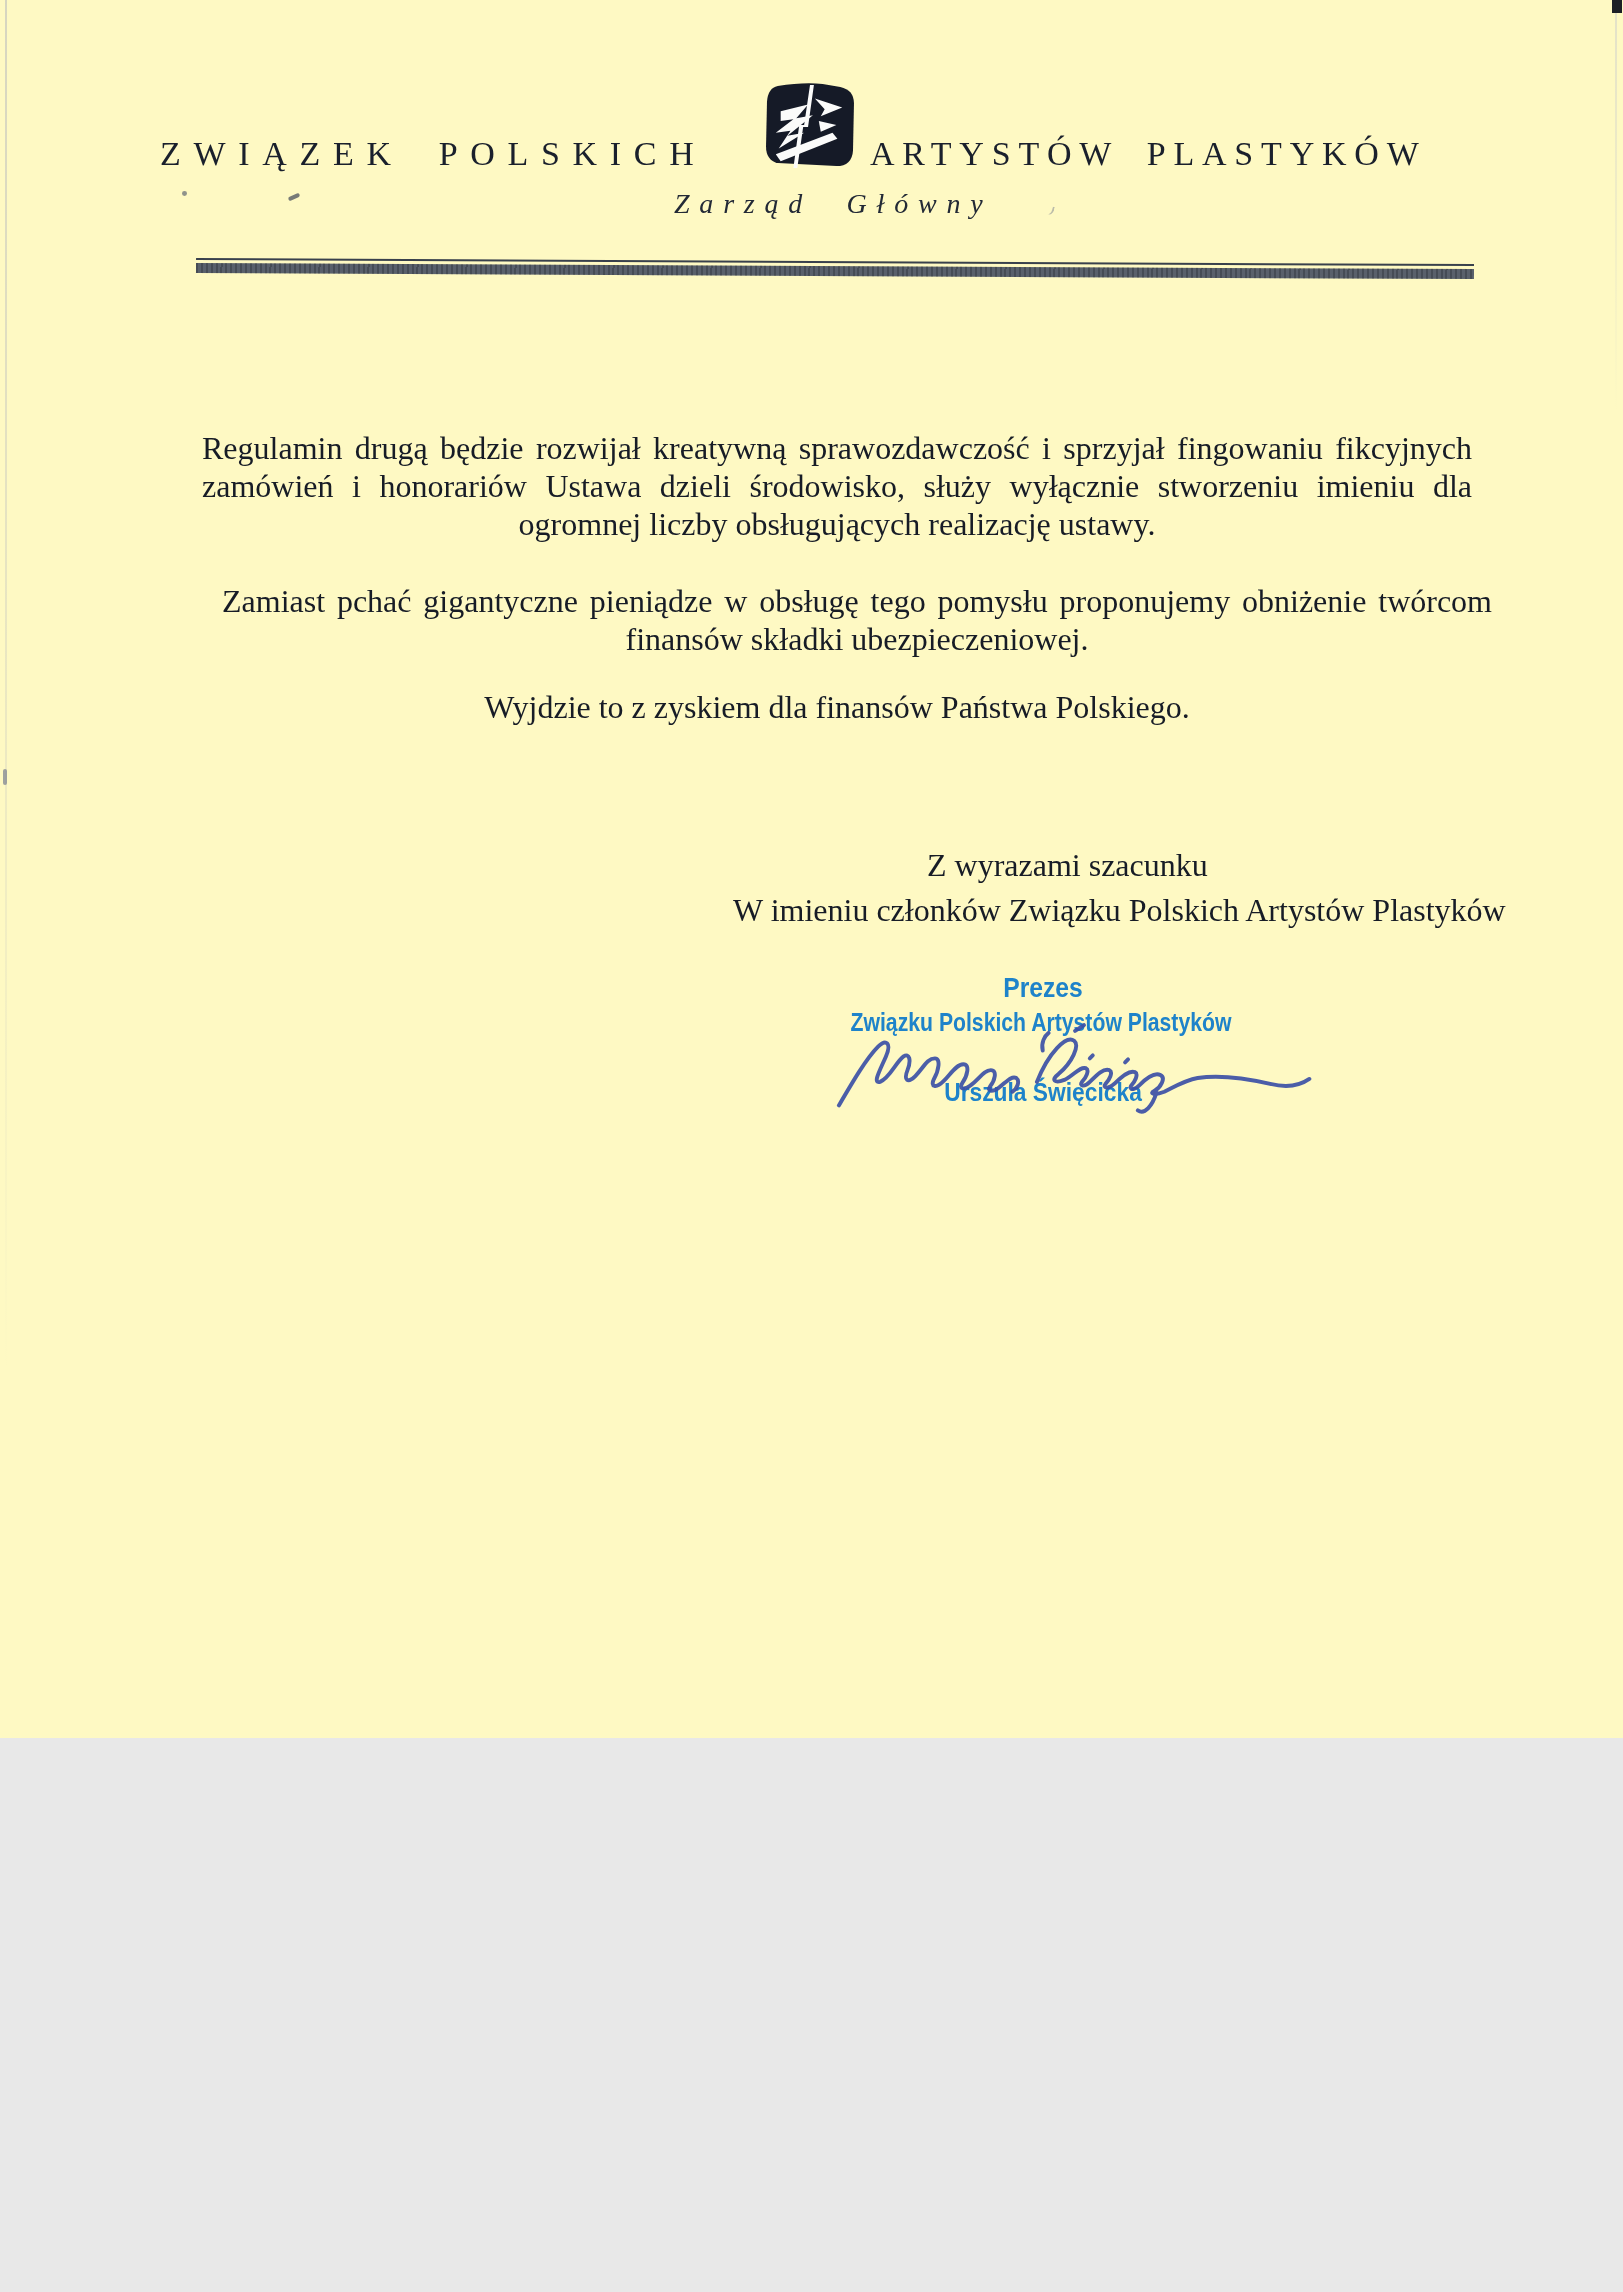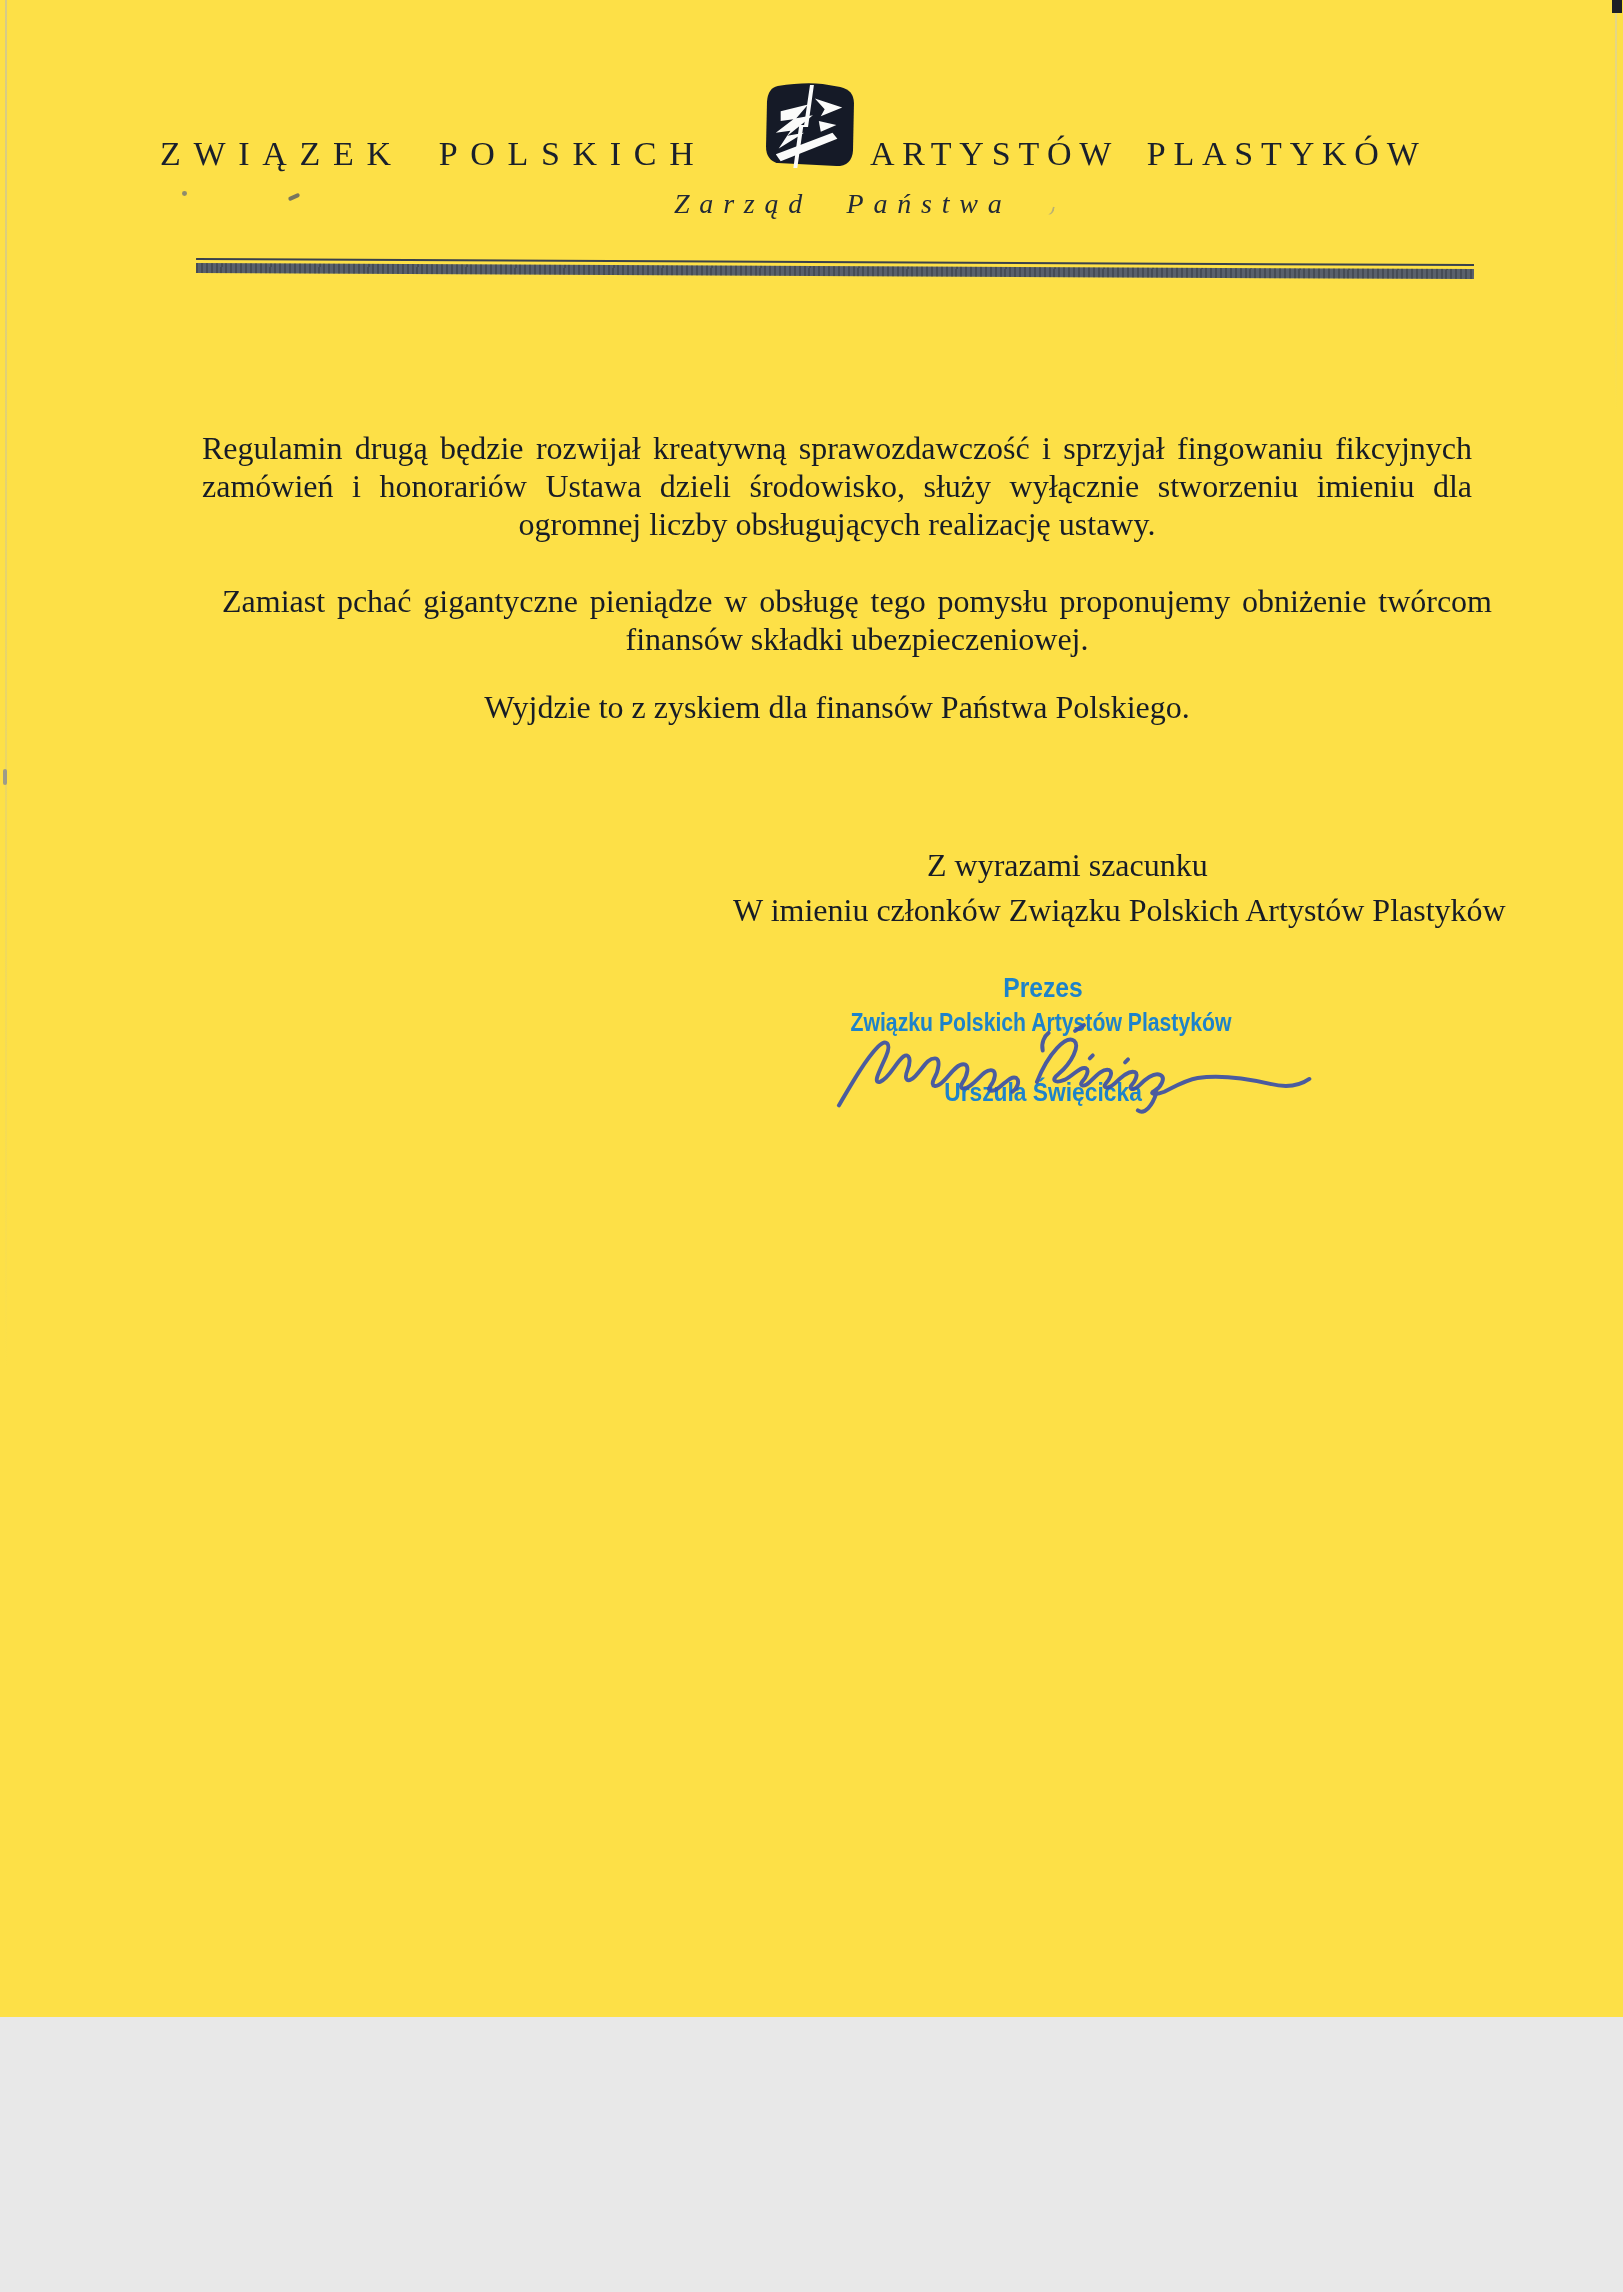--- a/index.html
+++ b/index.html
@@ -1,18 +1,18 @@
 <!DOCTYPE html>
 <html><head>
 <meta charset="utf-8">
 <style>
   html,body { margin:0; padding:0; background:#e8e8e8; }
   .page {
-    position:relative; width:1623px; height:2017px;
-    background:#fde047; overflow:hidden;
+    position:relative; width:1623px; height:1738px;
+    background:#fef9c3; overflow:hidden;
     font-family:"Liberation Serif", serif; color:#1b202a;
   }
   
   .edge-left { position:absolute; left:4.9px; top:0; width:2px; height:1372px;
     background:linear-gradient(#b6b8be, rgba(182,184,190,0)); opacity:.55; }
   .edge-right { position:absolute; left:1615px; top:0; width:2px; height:412px;
     background:linear-gradient(#c7c9ce, rgba(199,201,206,0)); opacity:.5; }
   .edge-tick { position:absolute; left:2.9px; top:769px; width:3.9px; height:15.7px;
     background:#878c96; border-radius:2px; opacity:.8; }
   .corner-mark { position:absolute; left:1612px; top:0; width:9.8px; height:12.7px; background:#1c1f26; }
@@ -84,21 +84,21 @@
     <span class="org left">ZWIĄZEK POLSKICH</span>
     <svg class="logo" viewBox="0 0 94 88" aria-hidden="true">
       <path d="M14,4 Q4,6 3,20 L2,66 Q2,80 14,83 L74,86 Q90,86 91,70 L92,22 Q92,8 78,5 L60,2 Q40,0 14,4 Z" fill="#151a27"></path>
       <path d="M47,3 L41,44 L36,44 L30,88 L34,88 L40,46 L45,46 L51,3 Z" fill="#fbfbfa"></path>
       <path d="M17,30 L45,23 L33,37 L50,34 L24,55 L41,52 L15,68 L27,50 L12,52 L30,38 L17,40 Z" fill="#fbfbfa"></path>
       <path d="M52,17 L80,26 L58,35 L62,28 Z" fill="#fbfbfa"></path>
       <path d="M56,40 L74,44 L58,51 Z" fill="#fbfbfa"></path>
       <path d="M12,74 L70,52 L75,58 L17,81 Z" fill="#fbfbfa"></path>
     </svg>
     <span class="org right">ARTYSTÓW PLASTYKÓW</span>
-    <div class="subtitle">Zarząd Państwa</div>
+    <div class="subtitle">Zarząd Główny</div>
     <div class="rule-top">
       <div class="thin"></div>
       <div class="thick"></div>
     </div>
   </header>
 
   <div class="para p2">
     <div class="ln stretch">Regulamin drugą będzie rozwijał kreatywną sprawozdawczość i sprzyjał fingowaniu fikcyjnych</div>
     <div class="ln stretch">zamówień i honorariów Ustawa dzieli środowisko, służy wyłącznie stworzeniu imieniu dla</div>
     <div class="ln">ogromnej liczby obsługujących realizację ustawy.</div>

